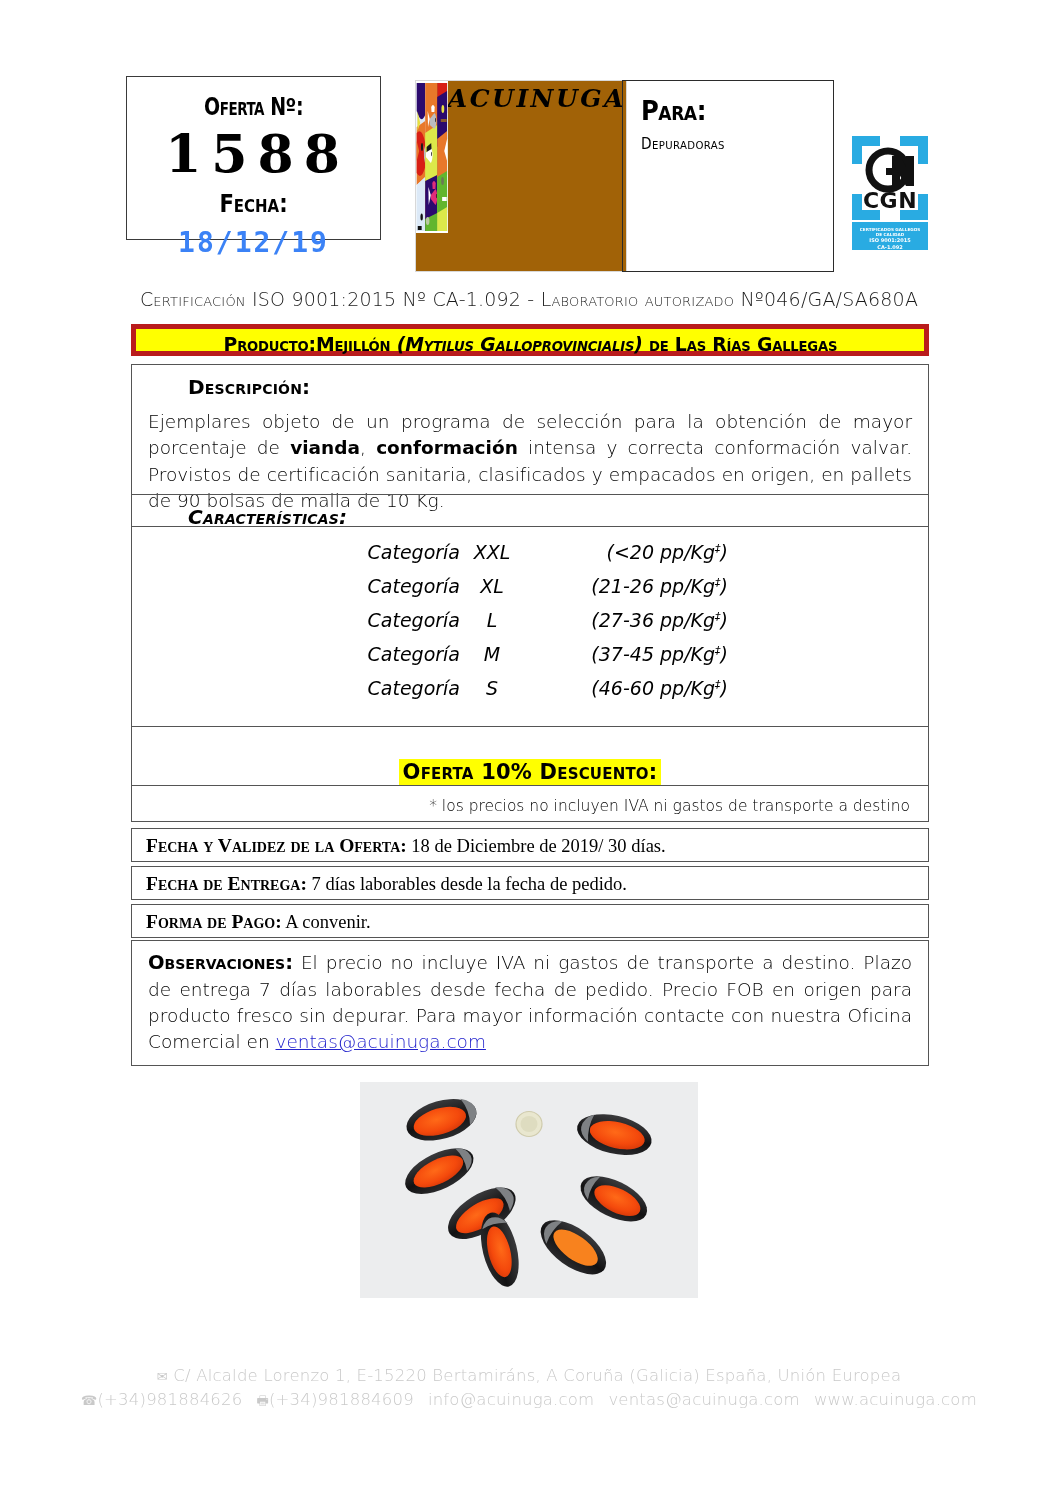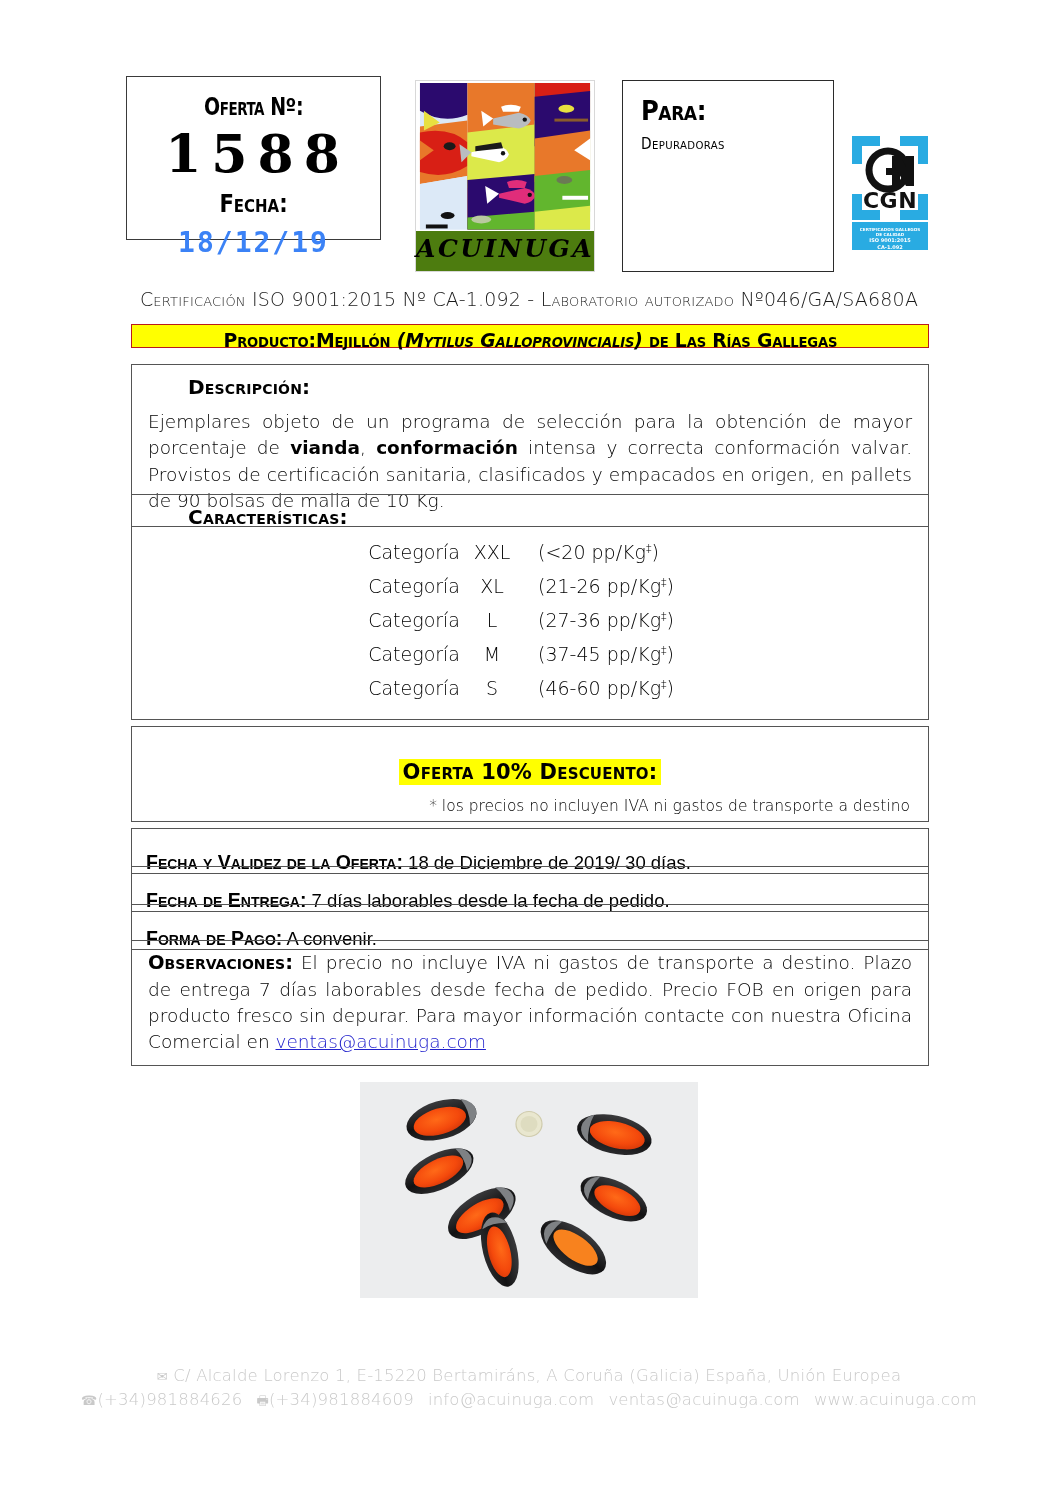--- a/index.html
+++ b/index.html
@@ -73,27 +73,27 @@
     font-family: "DejaVu Sans Mono", monospace;
     margin-top: 8px;
     font-weight: bold;
   }
 
   
   .logo-box {
     position: absolute;
     left: 289px;
     top: 4px;
-    width: 180px;
+    width: 212px;
     height: 192px;
     border: 1px solid #d8d8d8;
     box-sizing: border-box;
-    background: #4d7c0f;
+    background: #a16207;
     display: flex;
-    flex-direction: column;
+    flex-direction: row;
   }
   .logo-art {
     position: relative;
     width: 100%;
     height: 152px;
     overflow: hidden;
     background: #ffffff;
   }
   .logo-art svg { display:block; width:100%; height:100%; }
   .logo-word {
@@ -164,23 +164,23 @@
   
   .sec {
     position: absolute;
     left: 131px;
     width: 798px;
     box-sizing: border-box;
     border: 1.5px solid #555;
   }
   .yellow-bar {
     top: 324px;
-    height: 24px;
+    height: 32px;
     background: #ffff00;
-    border: 1px solid #b91c1c;
+    border: 5px solid #b91c1c;
     text-align: center;
     line-height: 30px;
   }
   .yellow-bar .t {
     font-variant: small-caps;
     font-weight: bold;
     font-size: 20px;
     letter-spacing: -0.2px;
     font-family: "DejaVu Sans", sans-serif;
     transform: scaleX(0.94);
@@ -209,36 +209,37 @@
     text-align: justify;
     font-family: "DejaVu Sans", sans-serif;
     font-weight: 300;
   }
   .desc p b { font-weight: 700; }
 
   
   .carac {
     top: 494px;
     padding: 10px 16px 16px 16px;
-    height: 226px;
+    height: 292px;
+    font-style: italic;
   }
   .cat-list {
     margin-top: 12px;
     font-size: 19px;
     font-family: "DejaVu Sans", sans-serif;
     font-weight: 300;
   }
   .cat-row {
     display: flex;
     justify-content: center;
     margin-bottom: 12px;
   }
   .cat-a { width: 128px; text-align: right; }
   .cat-b { width: 64px; text-align: center; }
-  .cat-c { width: 190px; text-align: left; padding-left: 14px; }
+  .cat-c { width: 190px; text-align: right; padding-left: 14px; }
   .cat-c sup { font-size: 11px; }
 
   
   .descuento {
     top: 726px;
     height: 96px;
     text-align: center;
   }
   .descuento-title {
     display: inline-block;
@@ -255,23 +256,23 @@
     margin-top: 12px;
     font-size: 15.5px;
     font-family: "DejaVu Sans", sans-serif;
     font-weight: 300;
     padding-right: 18px;
     text-align: right;
   }
 
   
   .row1 {
-    padding: 22px 14px;
+    padding: 6px 14px;
     font-size: 18.5px;
-    font-family: Liberation Sans, sans-serif;
+    font-family: Liberation Serif, serif;
     font-weight: 300;
   }
   .row1 .lab {
     font-variant: small-caps;
     font-weight: bold;
     font-size: 19.5px;
   }
   .r-validez { top: 828px; height: 34px; }
   .r-entrega { top: 866px; height: 34px; }
   .r-pago    { top: 904px; height: 34px; }

